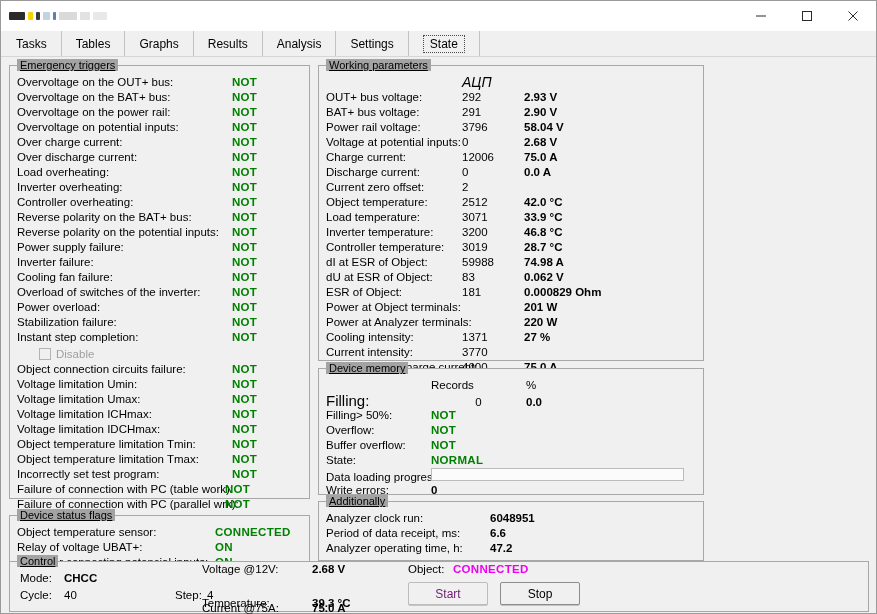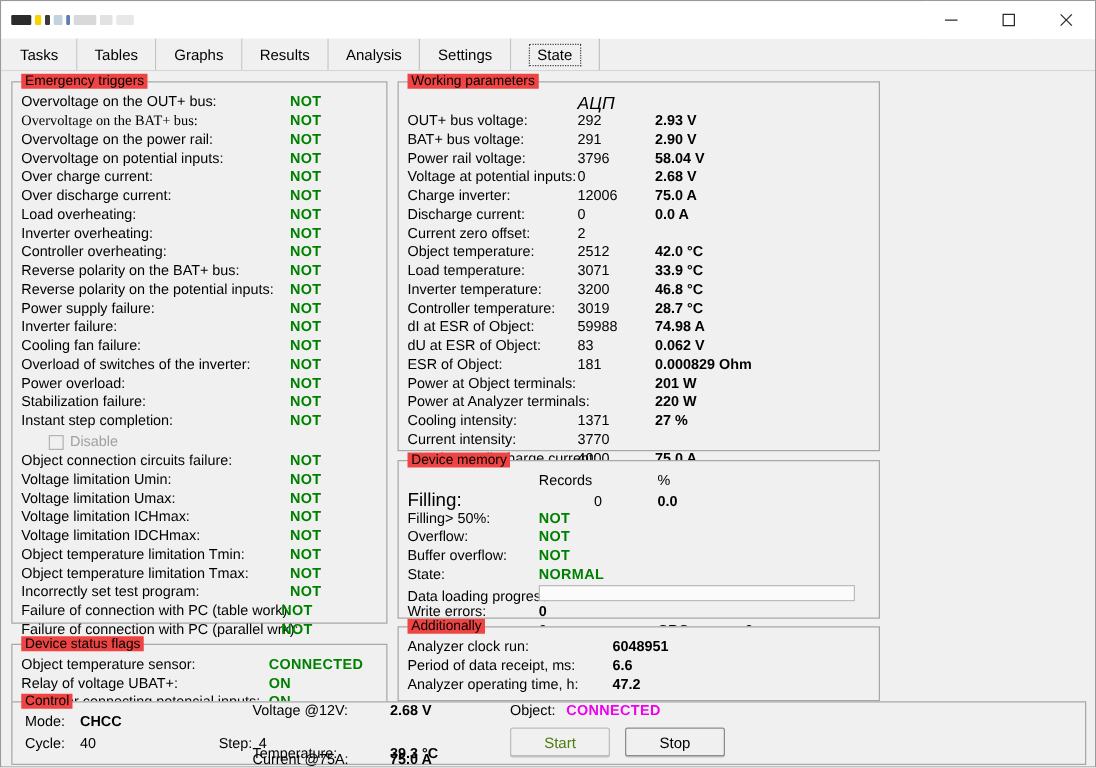--- a/index.html
+++ b/index.html
@@ -108,25 +108,26 @@
   .grp {
     position: absolute;
     border: 1px solid #a8a8a8;
     background: #f0f0f0;
     box-sizing: border-box;
   }
   .grp > .legend {
     position: absolute;
     top: -7px;
     left: 7px;
-    background: #ef4444;
+    background: #a3a3a3;
     padding: 0 3px;
     font-size: 11px;
     color: #000;
     white-space: nowrap;
+    text-decoration: underline;
   }
 
   
   .rows {
     position: absolute;
     left: 0; right: 0; top: 0;
     padding: 9px 5px 0 7px;
   }
   .row {
     display: flex;
@@ -207,21 +208,21 @@
     border-radius: 2px;
     background: #f0f0f0;
     font-family: "Liberation Sans", sans-serif;
     font-size: 12px;
     color: #000;
     display: flex;
     align-items: center;
     justify-content: center;
     box-shadow: 0 1px 0 rgba(0,0,0,0.18);
   }
-  .btn.disabled { color: #4d7c0f; border-color: #bdbdbd; }
+  .btn.disabled { color: #701a75; border-color: #bdbdbd; }
 </style>
 </head>
 <body>
 
 <div class="window">
 
   <div class="titlebar">
     <div class="title-redacted">
       <span class="redact-blk rb1"></span>
       <span class="redact-blk rb2"></span>
@@ -279,21 +280,21 @@
   <div class="body">
 
     <div class="grp et" style="left:8px; top:8px; width:301px; height:434px;">
       <span class="legend">Emergency triggers</span>
       <div class="rows" id="et-rows">
           <div class="row">
             <span class="lbl" style="width: 215px;">Overvoltage on the OUT+ bus:</span>
             <span class="green">NOT</span>
           </div>
           <div class="row">
-            <span class="lbl" style="width: 215px; font-family: Liberation Serif, serif;">Overvoltage on the BAT+ bus:</span>
+            <span class="lbl" style="width: 215px;">Overvoltage on the BAT+ bus:</span>
             <span class="green">NOT</span>
           </div>
           <div class="row">
             <span class="lbl" style="width: 215px;">Overvoltage on the power rail:</span>
             <span class="green">NOT</span>
           </div>
           <div class="row">
             <span class="lbl" style="width: 215px;">Overvoltage on potential inputs:</span>
             <span class="green">NOT</span>
           </div>
@@ -447,21 +448,21 @@
             <span class="c1">Power rail voltage:</span>
             <span class="c2">3796</span>
             <span class="c3">58.04 V</span>
           </div>
           <div class="row">
             <span class="c1">Voltage at potential inputs:</span>
             <span class="c2">0</span>
             <span class="c3">2.68 V</span>
           </div>
           <div class="row">
-            <span class="c1">Charge inverter:</span>
+            <span class="c1">Charge current:</span>
             <span class="c2">12006</span>
             <span class="c3">75.0 A</span>
           </div>
           <div class="row">
             <span class="c1">Discharge current:</span>
             <span class="c2">0</span>
             <span class="c3">0.0 A</span>
           </div>
           <div class="row">
             <span class="c1">Current zero offset:</span>

